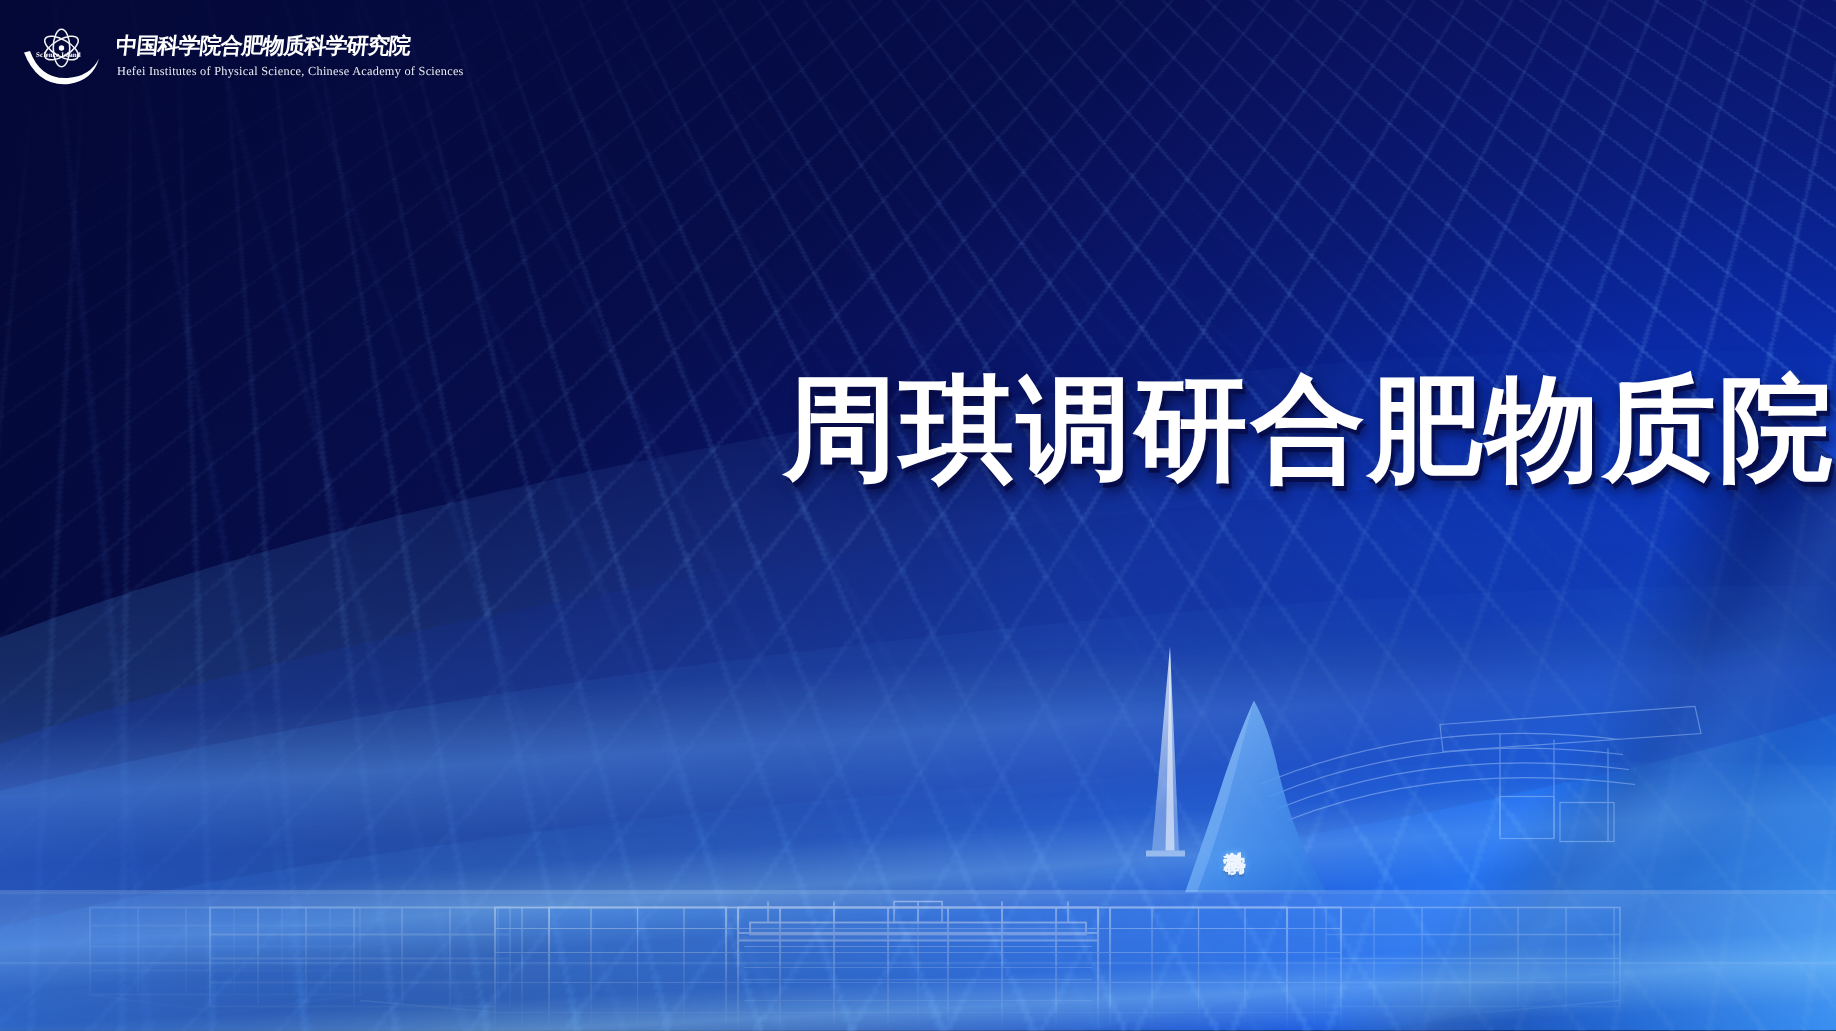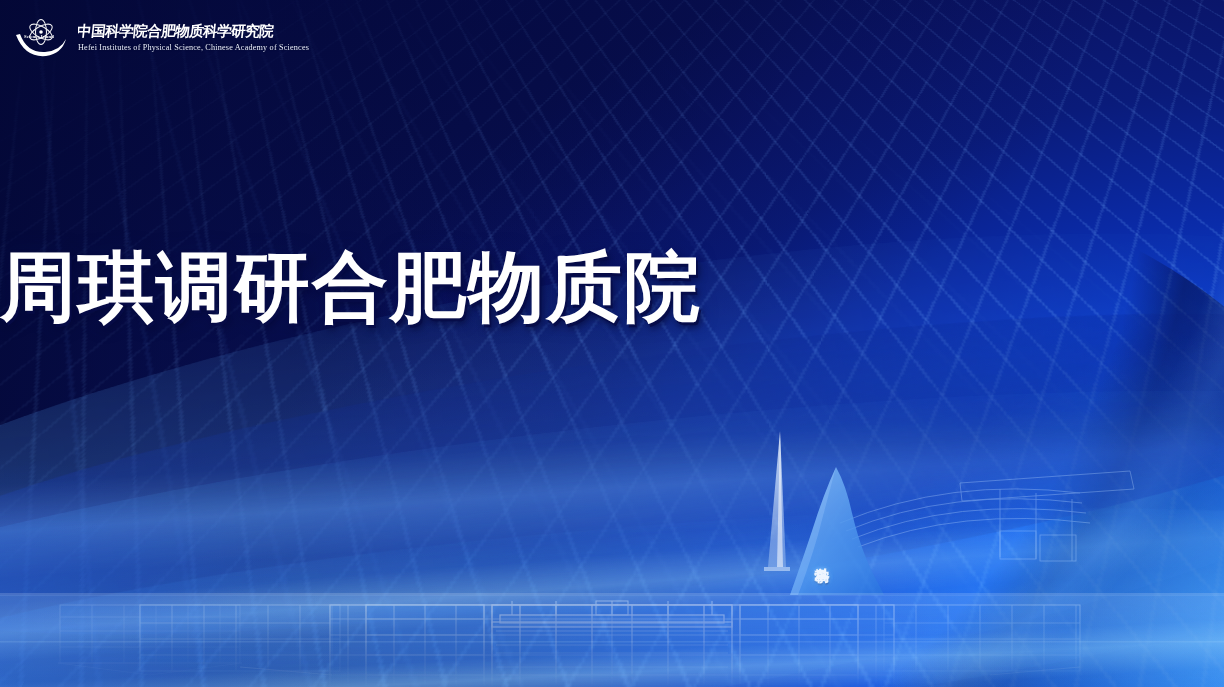--- a/index.html
+++ b/index.html
@@ -149,21 +149,21 @@
   #logo-en{
     color:#e9eefc;font-size:8.2px;letter-spacing:.18px;
     font-family:"Liberation Serif","DejaVu Serif",serif;
     white-space:nowrap;line-height:11px;
     text-shadow:0 0 2px rgba(0,0,0,.5);
   }
 
   
   #title{
     position:absolute;left:0;right:0;top:244px;
-    text-align:left;z-index:45;
+    text-align:right;z-index:45;
     color:#ffffff;
     font-family:"Liberation Sans","DejaVu Sans",sans-serif;
     font-weight:700;
     font-size:76px;
     letter-spacing:2px;
     line-height:86px;
     white-space:nowrap;
     text-shadow:
       2px 3px 0 rgba(7,12,72,.85),
       3px 5px 7px rgba(4,8,50,.65),

